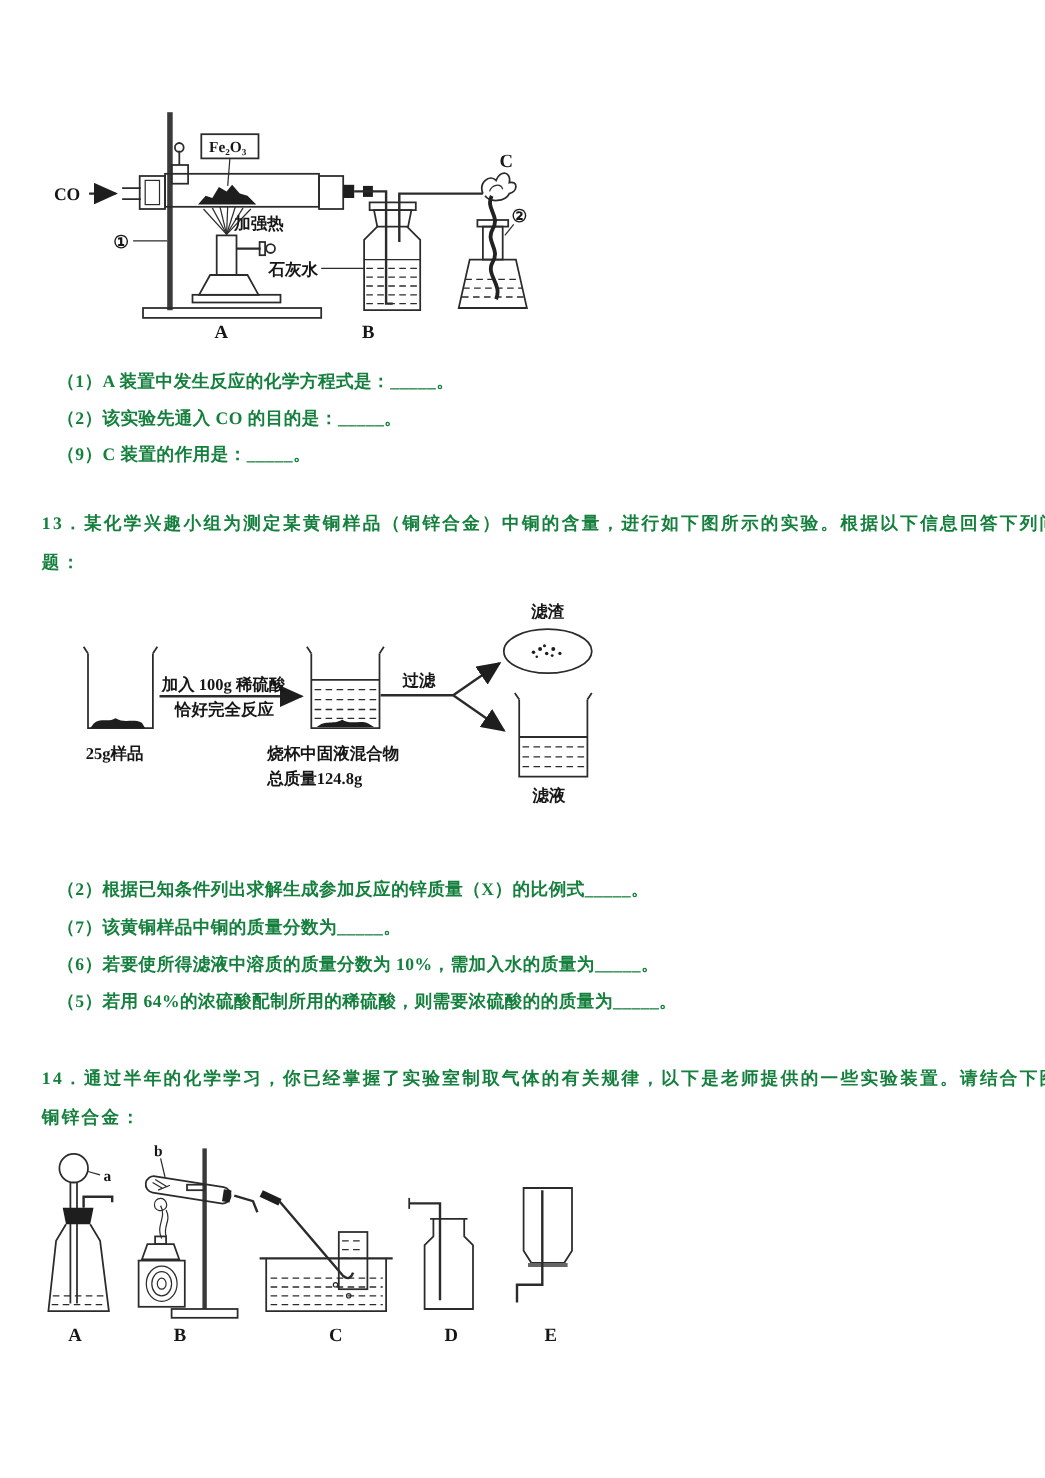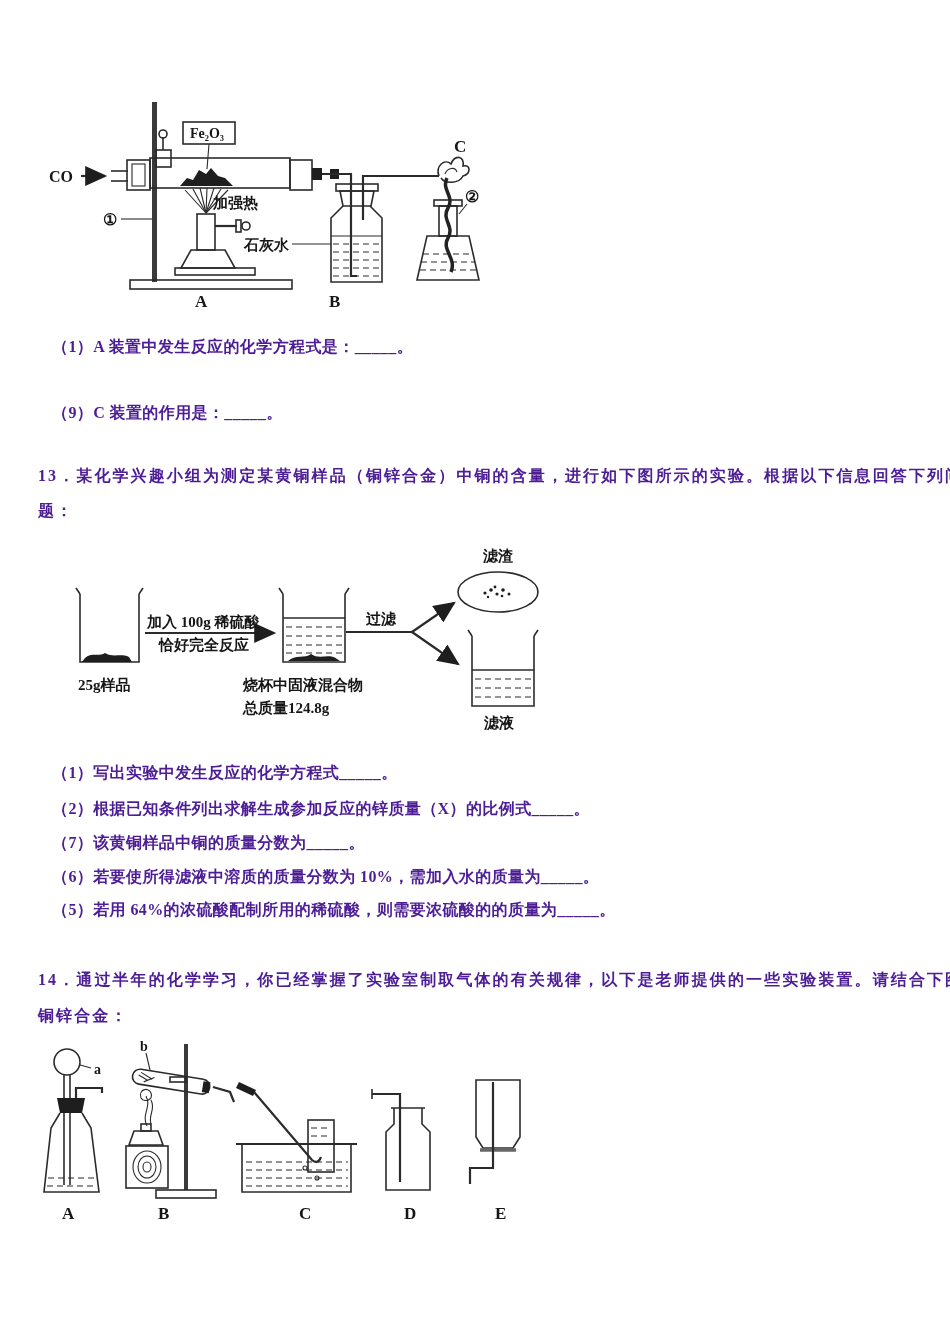--- a/index.html
+++ b/index.html
@@ -1,19 +1,19 @@
 <!DOCTYPE html>
 <html><head>
 <meta charset="utf-8">
 <style>
   html,body{margin:0;padding:0;background:#e8e8e8;}
   #page{position:relative;width:950px;height:1344px;background:#ffffff;overflow:hidden;
         font-family:"Liberation Serif","DejaVu Serif",serif;color:#161616;}
   .line{position:absolute;white-space:nowrap;font-size:16px;font-weight:600;
-        letter-spacing:0.4px;color:#4c1d95;}
+        letter-spacing:0.4px;color:#15803d;}
   .stem{letter-spacing:2.1px;}
   .sect{font-weight:700;}
   svg{position:absolute;}
   svg text{font-family:"Liberation Serif","DejaVu Serif",serif;fill:#161616;font-weight:600;}
   .cjk15{font-size:15px;}
   .cjk16{font-size:16px;}
   .lab17{font-size:17px;font-weight:700;}
   .lat14{font-size:14px;font-weight:700;}
   .ln{stroke:#2b2b2b;stroke-width:1.6;fill:none;}
   .ln2{stroke:#2b2b2b;stroke-width:2.2;fill:none;}
@@ -116,20 +116,21 @@
       <path d="M412,86 C406,98 420,104 413,116 C406,128 420,134 413,146 C406,158 422,166 416,180" stroke="#222" stroke-width="3.5" fill="none"></path>
     </g>
     <text x="430" y="110" class="cjk16">②</text>
     <line x1="432" y1="112" x2="424" y2="122" class="thin"></line>
 
     <text x="160" y="215" class="lab17">A</text>
     <text x="294" y="215" class="lab17">B</text>
   </svg>
 
   <div class="line" style="left:52px;top:337px;">（1）A 装置中发生反应的化学方程式是：_____。</div>
+  <div class="line" style="left:52px;top:370px;">（2）该实验先通入 CO 的目的是：_____。</div>
   <div class="line" style="left:52px;top:403px;">（9）C 装置的作用是：_____。</div>
 
   <div class="line stem" style="left:38px;top:466px;">13．某化学兴趣小组为测定某黄铜样品（铜锌合金）中铜的含量，进行如下图所示的实验。根据以下信息回答下列问</div>
   <div class="line stem" style="left:38px;top:501px;">题：</div>
 
   <svg style="left:55px;top:540px;" width="500" height="196" viewBox="0 0 500 196">
     <defs>
       <marker id="arr2" markerWidth="11" markerHeight="9" refX="9" refY="4.5" orient="auto">
         <path d="M0,0 L10,4.5 L0,9 Z" fill="#1e1e1e"></path>
       </marker>
@@ -184,21 +185,20 @@
         <path d="M479,96 L483,90" class="ln"></path>
       <path d="M417,96 L417,166 L479,166 L479,96" class="ln"></path>
       <line x1="417" y1="130" x2="479" y2="130" class="ln"></line>
       <line x1="420" y1="139" x2="476" y2="139" class="dash"></line>
       <line x1="420" y1="148" x2="476" y2="148" class="dash"></line>
       <line x1="420" y1="157" x2="476" y2="157" class="dash"></line>
     </g>
     <text x="429" y="188" class="cjk15">滤液</text>
   </svg>
 
-  <div class="line" style="left:52px;top:763px;">（1）写出实验中发生反应的化学方程式_____。</div>
   <div class="line" style="left:52px;top:799px;">（2）根据已知条件列出求解生成参加反应的锌质量（X）的比例式_____。</div>
   <div class="line" style="left:52px;top:833px;">（7）该黄铜样品中铜的质量分数为_____。</div>
   <div class="line" style="left:52px;top:867px;">（6）若要使所得滤液中溶质的质量分数为 10%，需加入水的质量为_____。</div>
   <div class="line" style="left:52px;top:900px;">（5）若用 64%的浓硫酸配制所用的稀硫酸，则需要浓硫酸的的质量为_____。</div>
 
   <div class="line stem" style="left:38px;top:970px;">14．通过半年的化学学习，你已经掌握了实验室制取气体的有关规律，以下是老师提供的一些实验装置。请结合下图</div>
   <div class="line stem" style="left:38px;top:1006px;">铜锌合金：</div>
 
   <svg style="left:20px;top:1040px;" width="650" height="190" viewBox="0 0 650 190">
 

